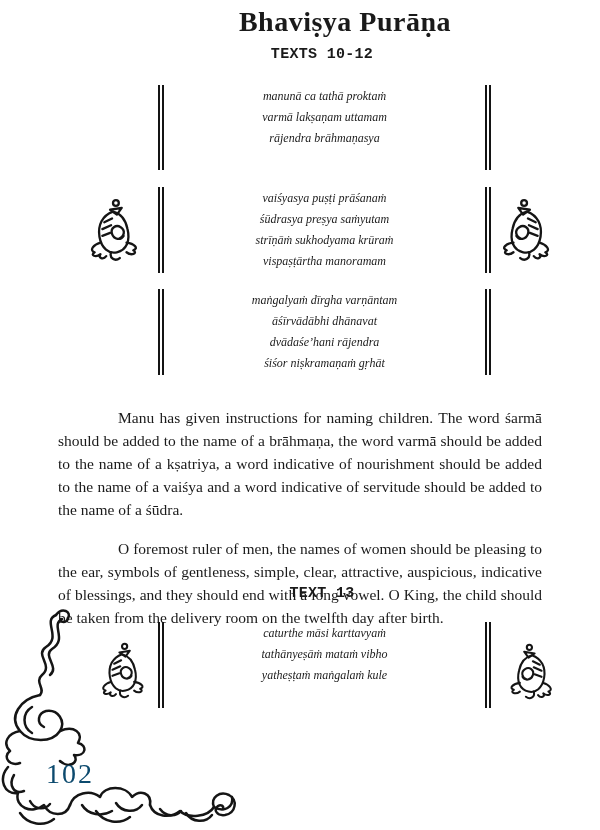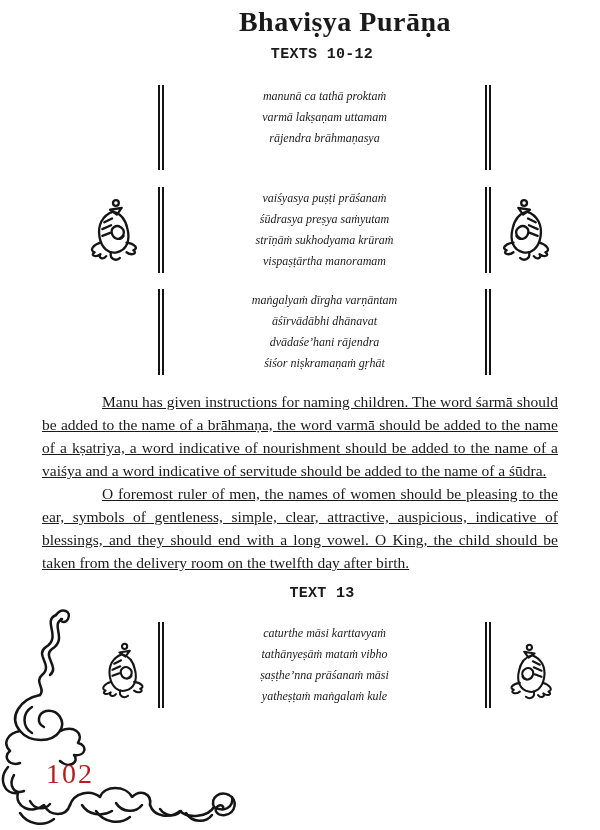--- a/index.html
+++ b/index.html
@@ -29,24 +29,24 @@
   }
   .stanza-lines{
     flex:1;text-align:center;
     font-family:"Liberation Serif", serif;font-style:italic;
     font-size:12px;line-height:21px;padding-top:1px;
   }
   .translation{
     left:42px;top:390px;width:516px;
     font-size:15.5px;line-height:23px;text-align:justify;
   }
-  .translation p{margin:0;text-indent:60px;text-decoration:underline;}
+  .translation p{margin:16px;text-indent:60px;}
   .page-number{
     left:46px;top:758px;
-    font-size:28px;letter-spacing:2px;color:#b91c1c;z-index:3;
+    font-size:28px;letter-spacing:2px;color:#0c4a6e;z-index:3;
   }
   .ornament{pointer-events:none;}
   svg{display:block;}
 </style>
 </head>
 <body>
 
 <svg width="0" height="0" aria-hidden="true">
   <defs>
     <g id="conch" fill="none" stroke="#151515" stroke-width="2.4" stroke-linecap="round" stroke-linejoin="round">
@@ -110,21 +110,20 @@
   <p>O foremost ruler of men, the names of women should be pleasing to the ear, symbols of gentleness, simple, clear, attractive, auspicious, indicative of blessings, and they should end with a long vowel. O King, the child should be taken from the delivery room on the twelfth day after birth.</p>
 </div>
 
 <div class="abs section-heading" style="top:585px;">TEXT 13</div>
 
 <div class="abs stanza" style="top:622px;height:86px;">
   <div class="dbar"></div>
   <div class="stanza-lines">
     <div>caturthe māsi karttavyaṁ</div>
     <div>tathānyeṣāṁ mataṁ vibho</div>
-    <div>ṣaṣṭhe’nna prāśanaṁ māsi</div>
     <div>yatheṣṭaṁ maṅgalaṁ kule</div>
   </div>
   <div class="dbar"></div>
 </div>
 
 <svg class="abs ornament" style="left:96px;top:640px;" width="52" height="63" viewBox="0 0 60 72">
     <use href="#conch"></use>
   </svg>
 <svg class="abs ornament" style="left:506px;top:641px;transform:scaleX(-1);" width="52" height="63" viewBox="0 0 60 72">
     <use href="#conch"></use>

